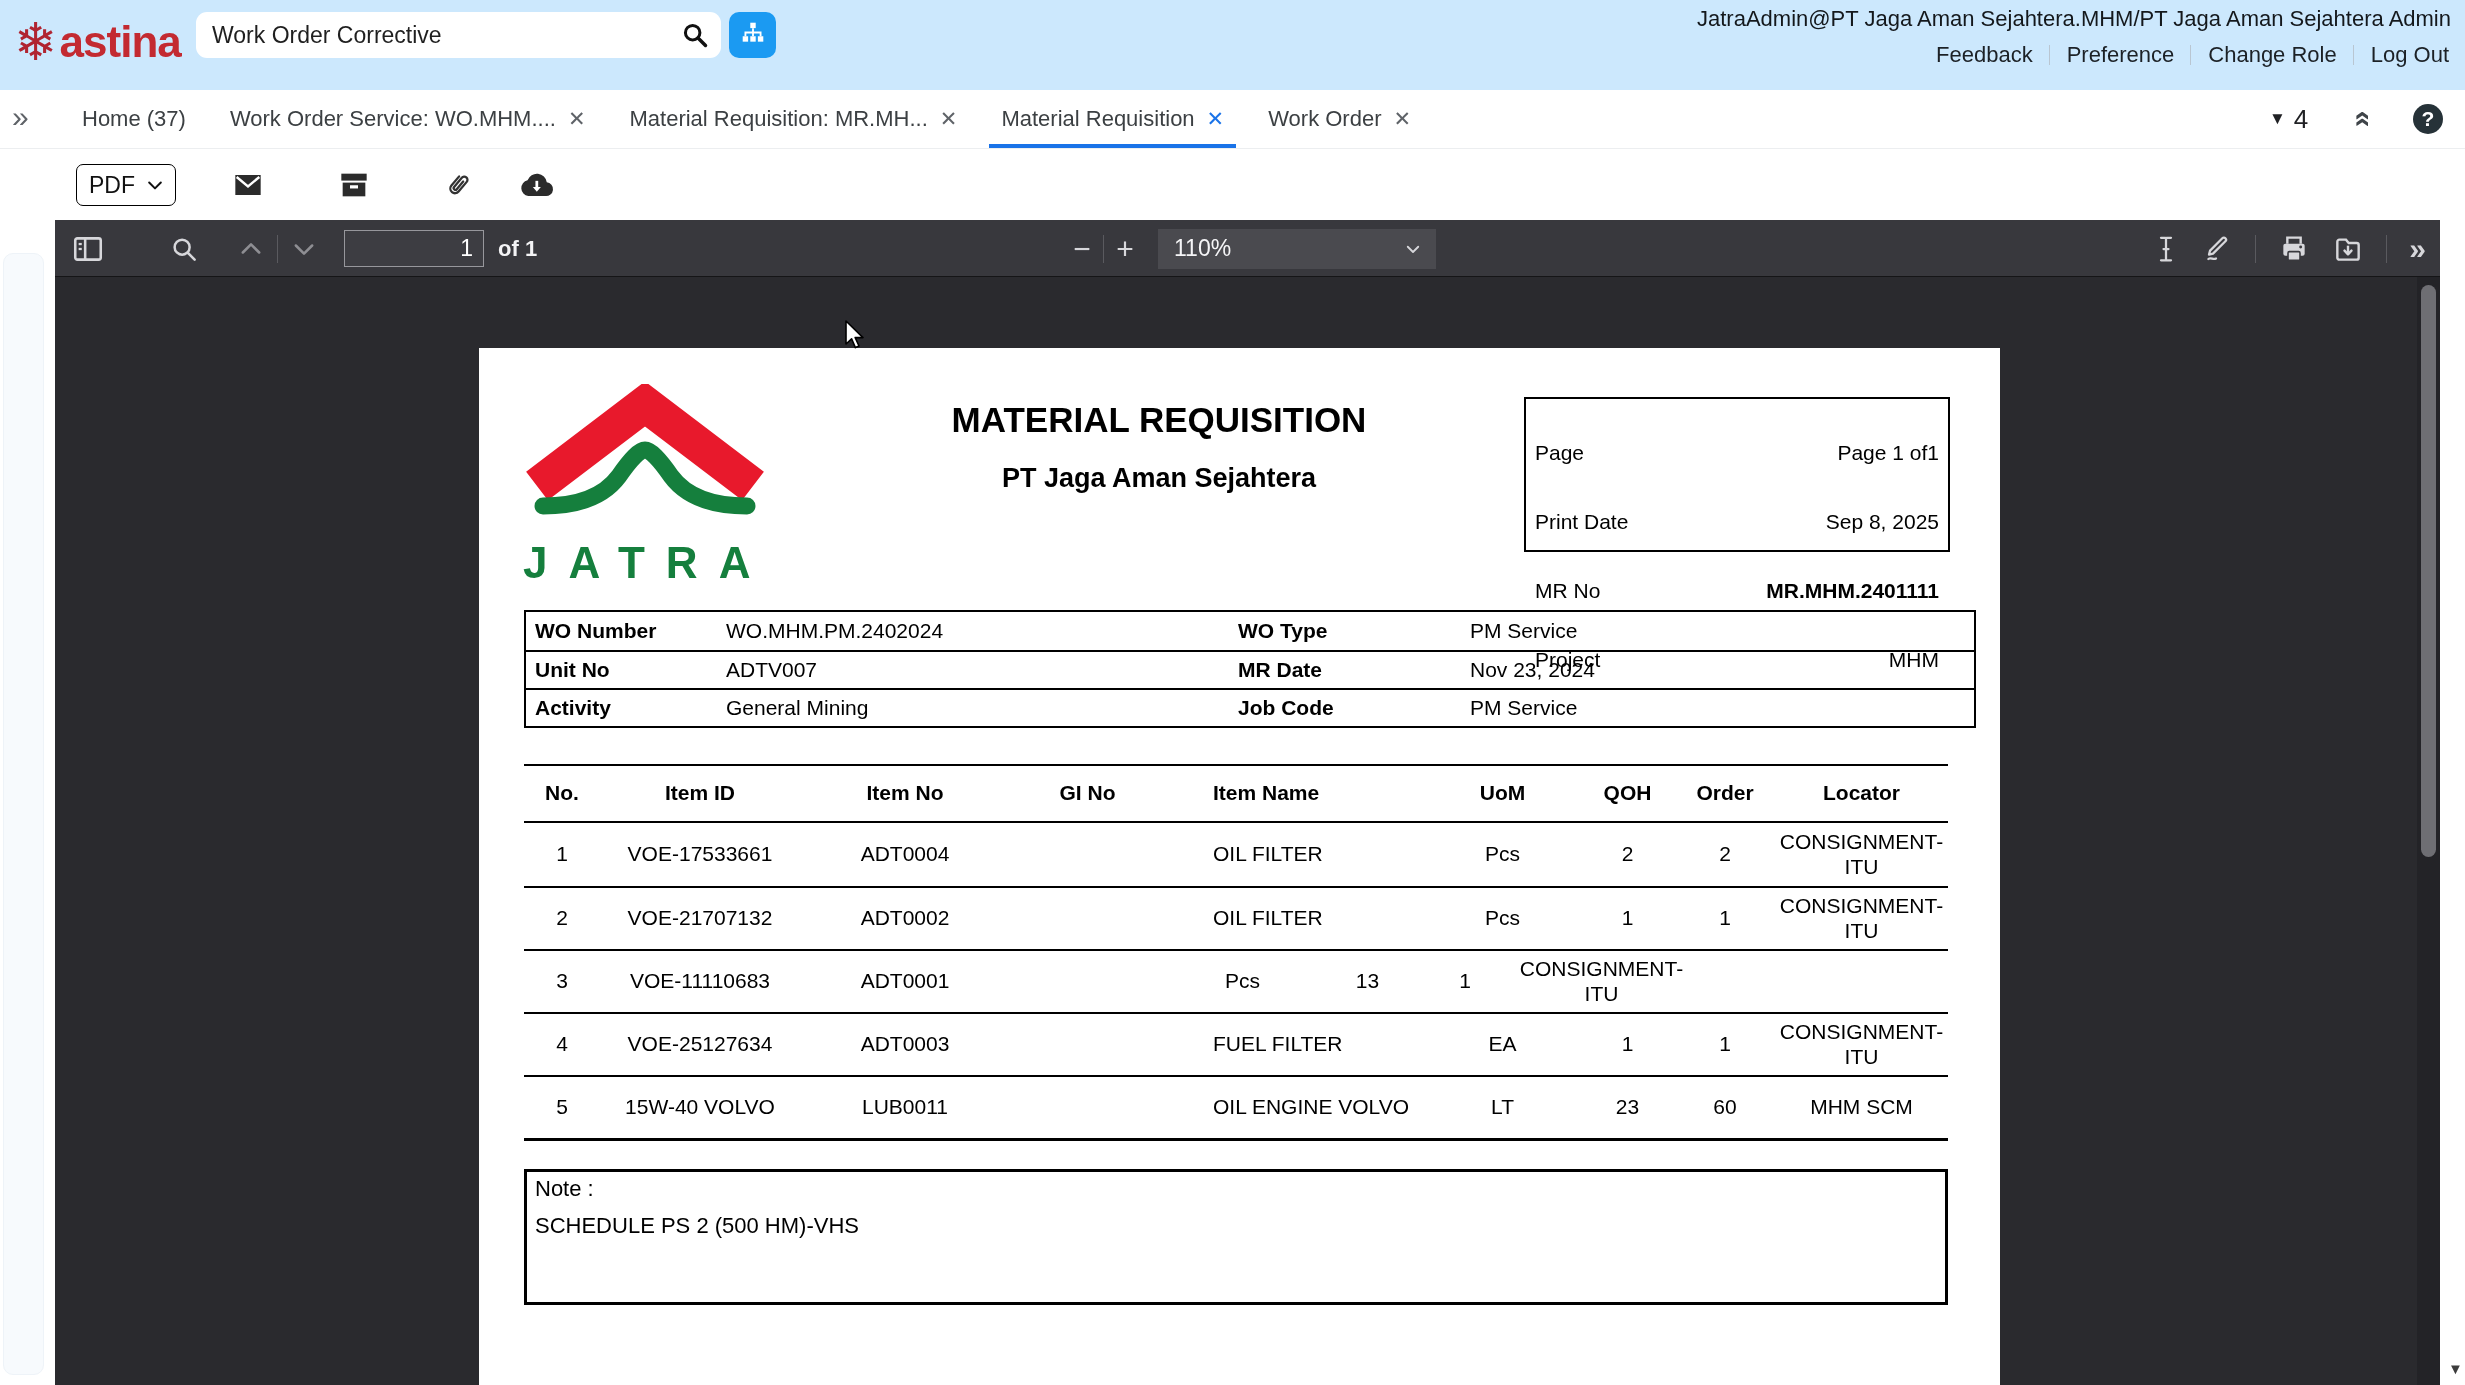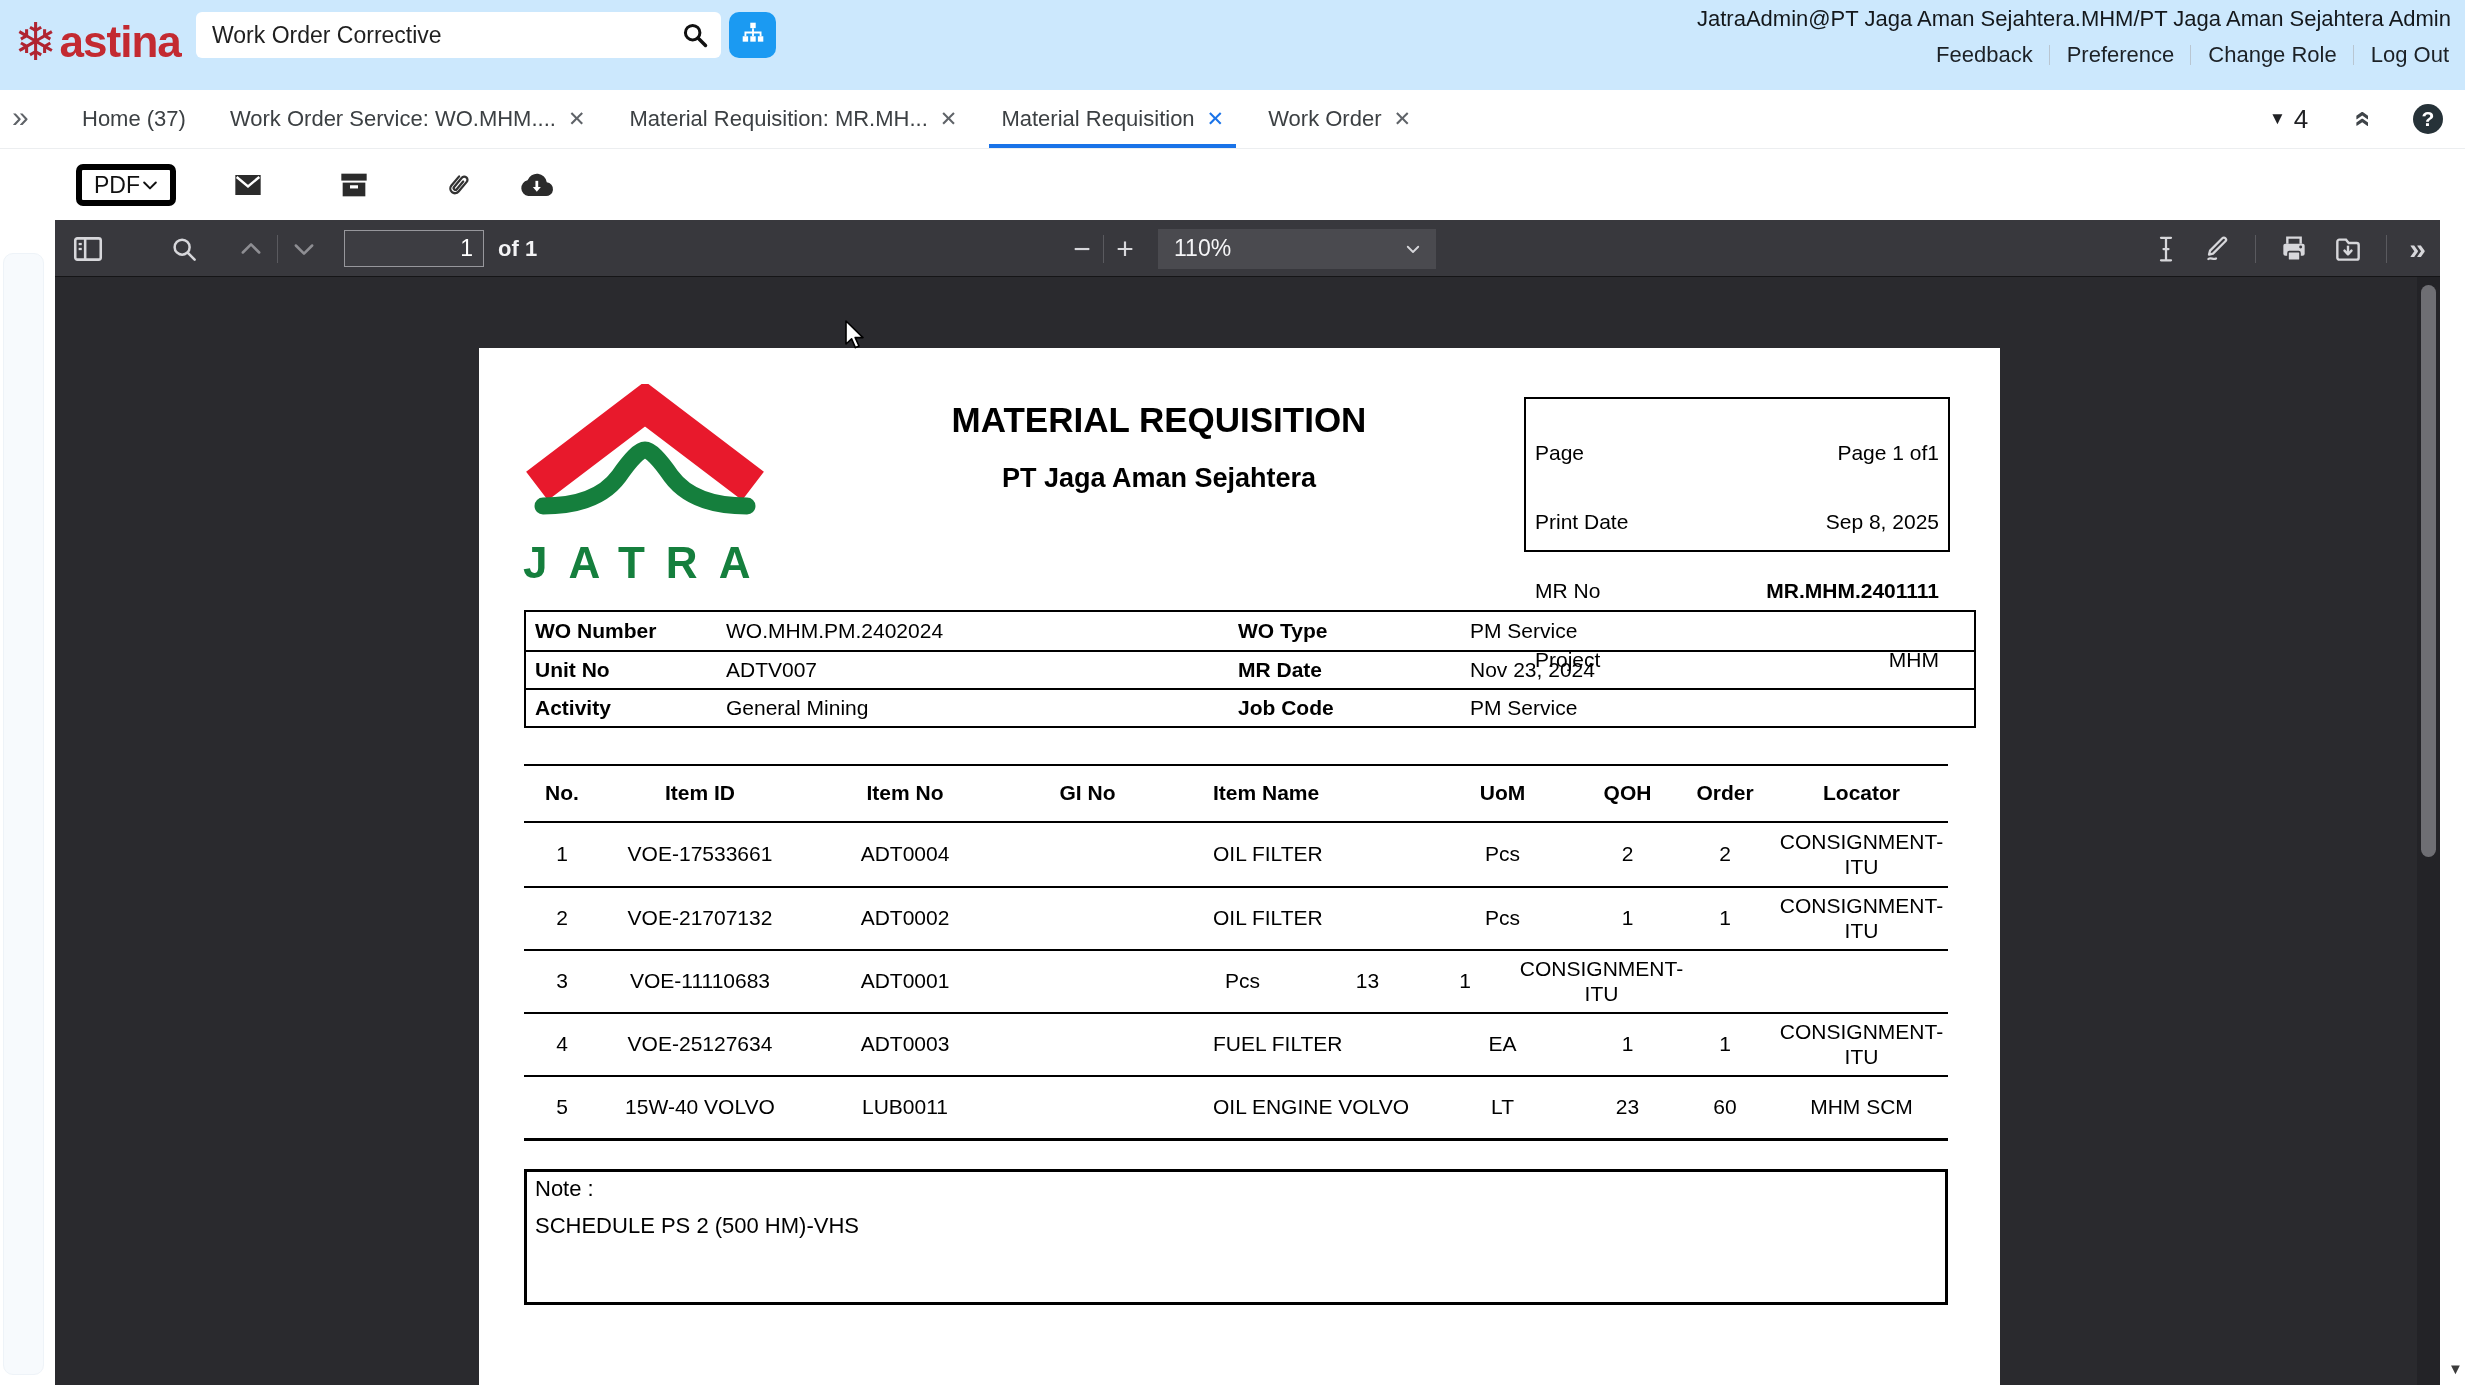--- a/index.html
+++ b/index.html
@@ -5,21 +5,21 @@
   * { margin:0; padding:0; box-sizing:border-box; }
   html,body { background:#fff; }
   body { font-family:"Liberation Sans","DejaVu Sans",sans-serif; }
   .screen { position:relative; width:2465px; height:1385px; background:#fff; overflow:hidden; }
 
   
   .topbar { position:absolute; left:0; top:0; width:2465px; height:90px; background:#cce8fd; }
   .logo { position:absolute; left:14px; top:16px; display:flex; align-items:center; }
   .logo-snowflake { font-size:52px; color:#b02431; line-height:1; margin-right:2px; }
   .logo-text { font-size:44px; font-weight:800; color:#c32a31; letter-spacing:-1px; }
-  .search-box { position:absolute; left:196px; top:12px; width:525px; height:46px; background:#fff; border:none; border-radius:6px; }
+  .search-box { position:absolute; left:196px; top:12px; width:525px; height:46px; background:#fff; border:none; border-radius:11px; }
   .search-input { position:absolute; left:0; top:0; width:100%; height:100%; border:none; border-radius:9px; padding:0 56px 0 16px; font-size:23px; color:#1f1f1f; font-family:inherit; background:transparent; outline:none; }
   .search-mag { position:absolute; right:12px; top:9px; }
   .org-btn { position:absolute; left:729px; top:12px; width:47px; height:46px; background:#1b9af2; border-radius:10px; display:flex; align-items:center; justify-content:center; }
   .account-line { position:absolute; right:14px; top:6px; font-size:22px; color:#14181c; white-space:nowrap; }
   .tb-links { position:absolute; right:8px; top:40px; display:flex; }
   .tb-link { font-size:22px; color:#1c2126; padding:2px 17px; position:relative; cursor:default; }
   .tb-link:last-child { padding-right:8px; }
   .tb-link:not(:last-child)::after { content:""; position:absolute; right:0; top:5px; bottom:5px; width:1px; background:#b9c6d2; }
 
   
@@ -31,21 +31,21 @@
   .tab.active .tab-close { color:#1a73e8; }
   .tab.active::after { content:""; position:absolute; left:10px; right:10px; bottom:0; height:4px; background:#1a73e8; }
   .tabbar-right { position:absolute; right:22px; top:0; height:100%; display:flex; align-items:center; gap:44px; }
   .tab-count { display:flex; align-items:center; font-size:26px; color:#202124; }
   .caret-down { font-size:17px; color:#202124; margin-right:8px; }
   .collapse-icon { font-size:30px; font-weight:bold; color:#3f4449; transform:rotate(-90deg); line-height:1; }
   .help-icon { width:30px; height:30px; border-radius:50%; background:#263238; color:#fff; font-size:21px; font-weight:bold; display:flex; align-items:center; justify-content:center; }
 
   
   .doc-toolbar { position:absolute; left:0; top:149px; width:2465px; height:71px; background:#fff; }
-  .fmt-select { position:absolute; left:76px; top:15px; width:100px; height:42px; border:6px solid #000000; border-radius:7px; display:flex; align-items:center; justify-content:space-between; padding:0 10px 0 12px; font-size:23px; color:#111; background:#fff; }
+  .fmt-select { position:absolute; left:76px; top:15px; width:100px; height:42px; border:1px solid #000000; border-radius:7px; display:flex; align-items:center; justify-content:space-between; padding:0 10px 0 12px; font-size:23px; color:#111; background:#fff; }
   .dt-icon { position:absolute; top:20px; }
 
   
   .left-strip { position:absolute; left:3px; top:253px; width:41px; height:1122px; background:#f7fafd; border:1px solid #eef3f8; border-radius:10px; }
 
   
   .viewer { position:absolute; left:55px; top:220px; width:2385px; height:1165px; background:#2a2a2e; }
   .vt { position:absolute; left:0; top:0; width:100%; height:57px; background:#38383d; border-bottom:1px solid #151517; }
   .vt-left { position:absolute; left:16px; top:0; height:57px; display:flex; align-items:center; }
   .vt-center { position:absolute; left:1012px; top:0; height:57px; display:flex; align-items:center; }

